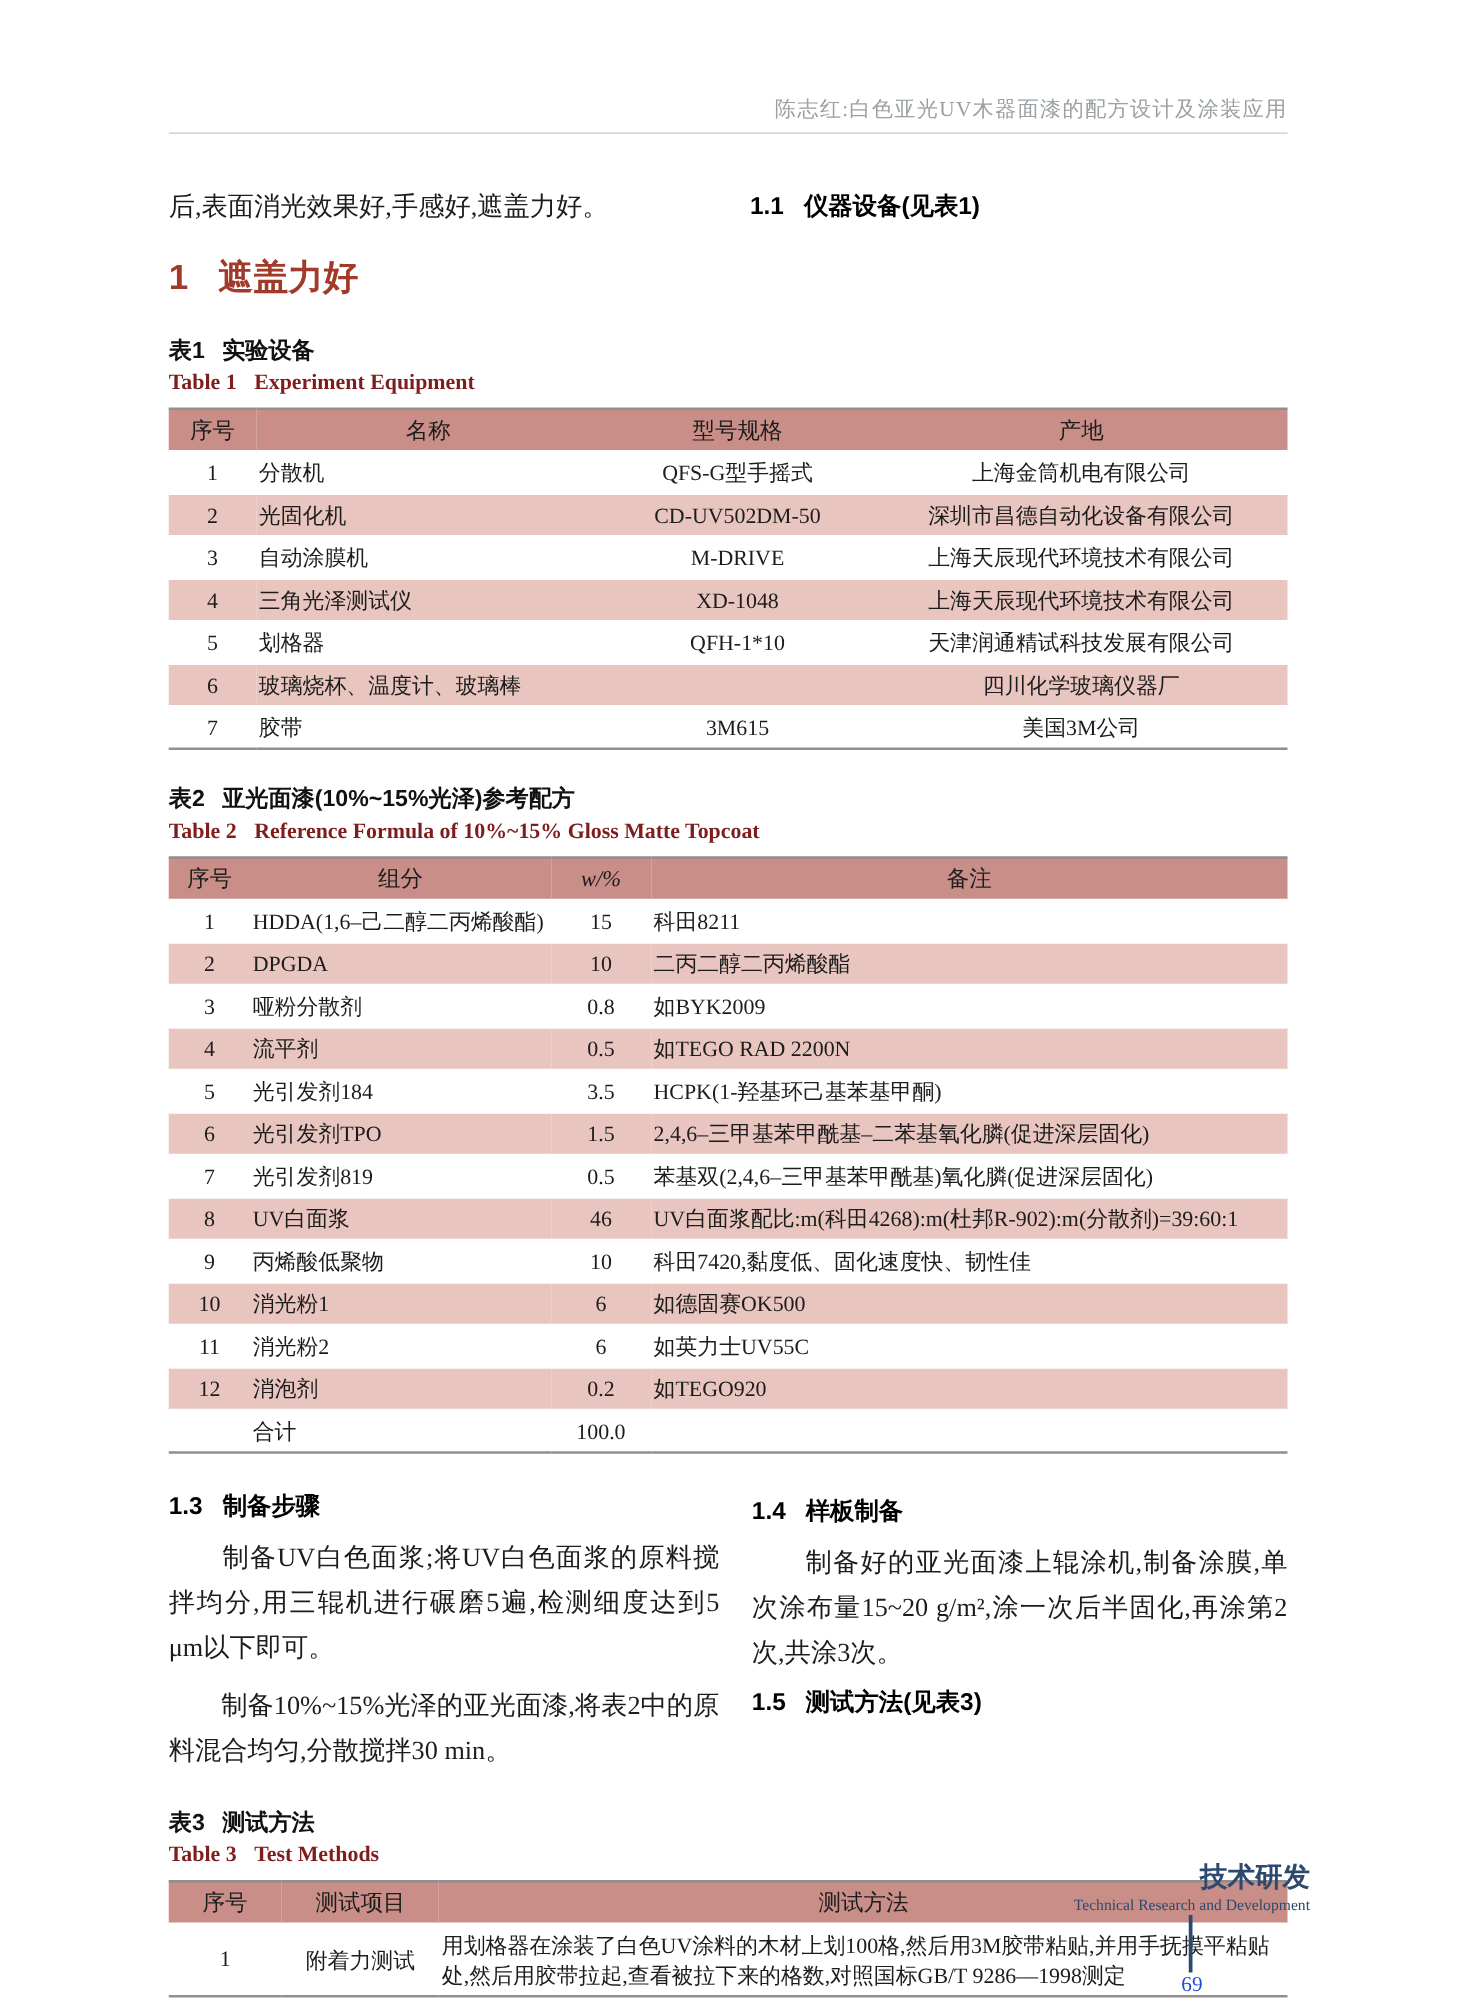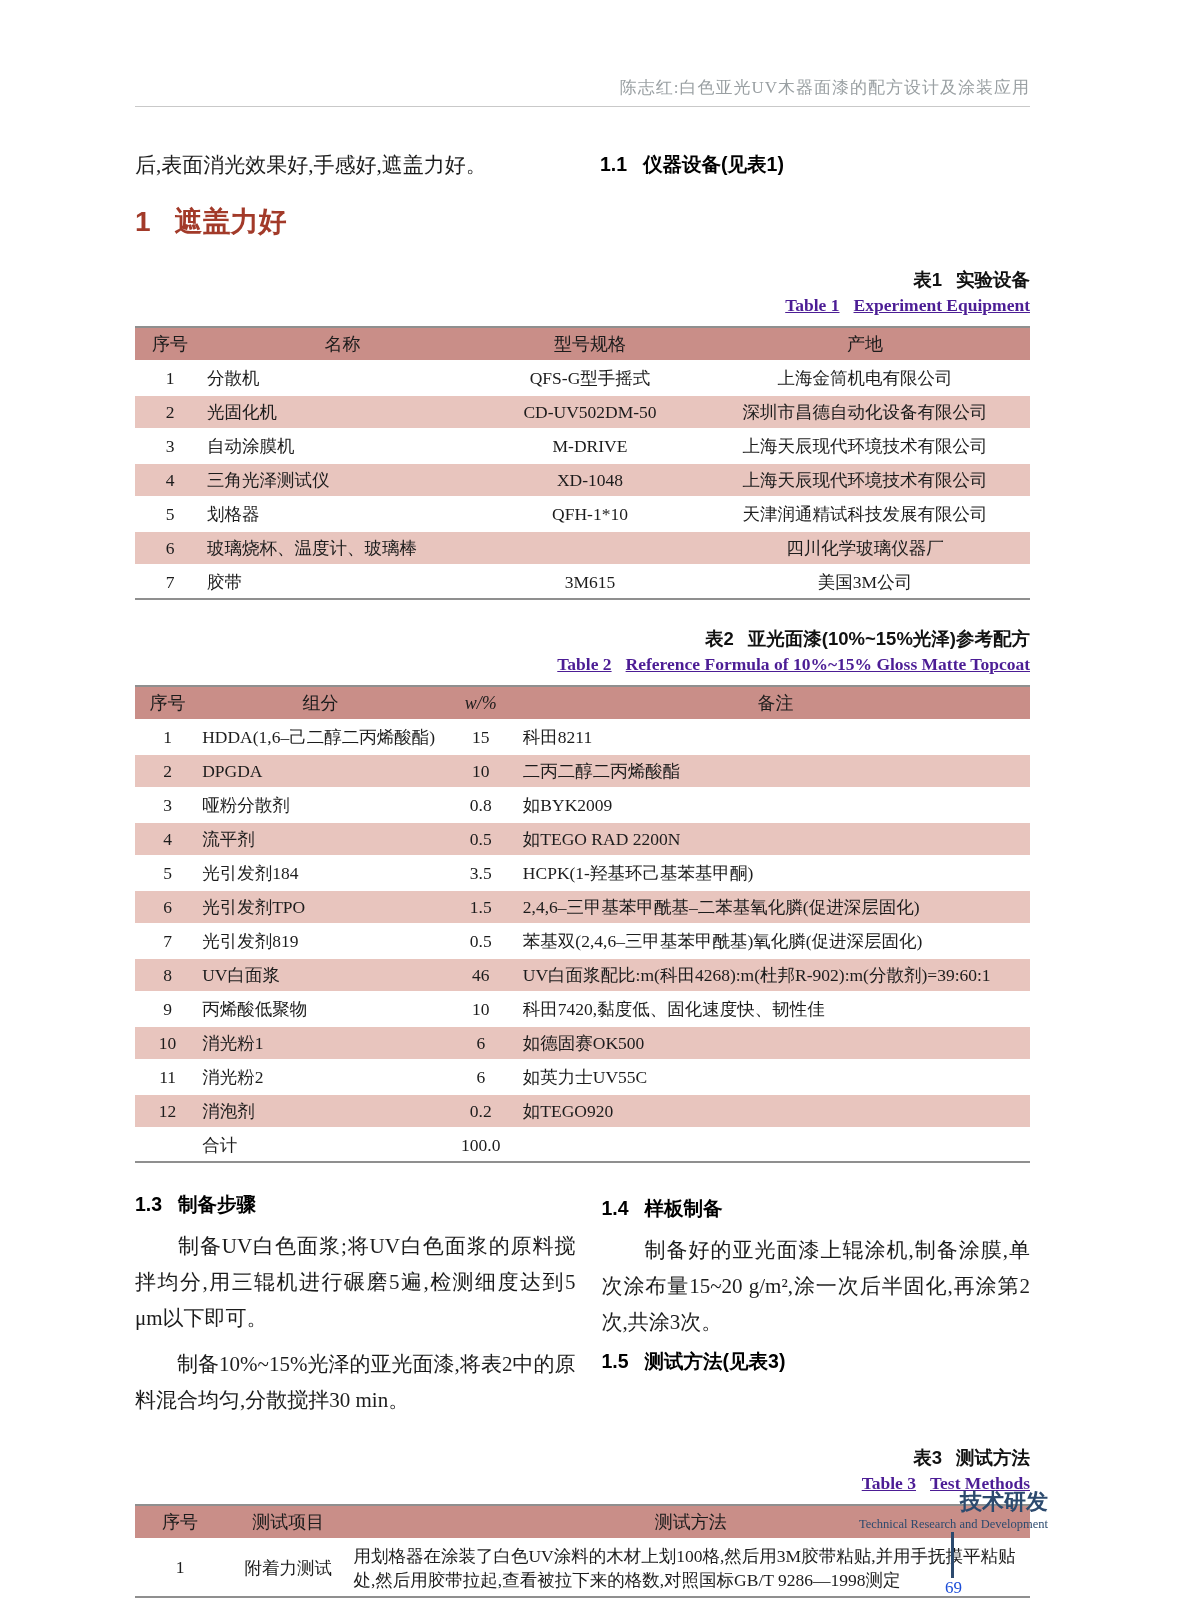--- a/index.html
+++ b/index.html
@@ -21,25 +21,25 @@
 
   .h-sub { font-family:"Liberation Sans","DejaVu Sans",sans-serif; font-weight:bold;
     color:#000000; font-size:19.5px; }
   .h-sub .no { margin-right:16px; }
 
   .h1 { margin-top:24px; font-family:"Liberation Sans","DejaVu Sans",sans-serif;
     font-weight:bold; color:#a23a29; font-size:28px; }
   .h1 .no { margin-right:24px; }
 
   
-  .cap { text-align:right; }
+  .cap { text-align:left; }
   .cap-cn { font-family:"Liberation Sans","DejaVu Sans",sans-serif; font-weight:bold;
     font-size:18.5px; color:#111; }
   .cap-cn .gap, .cap-en .gap { display:inline-block; width:14px; }
-  .cap-en { font-weight:bold; font-size:17.5px; color:#4c1d95; margin-top:3px;text-decoration:underline; }
+  .cap-en { font-weight:bold; font-size:17.5px; color:#7f1d1d; margin-top:3px; }
 
   
   table.t { width:100%; border-collapse:collapse; border-top:2.5px solid #8f8f8f;
     border-bottom:2.5px solid #8f8f8f; font-size:17.5px; }
   table.t tr { border-bottom:2px solid #ffffff; }
   table.t tr:last-child { border-bottom:none; }
   table.t th { background:#c98e88; font-weight:normal; font-size:18px; padding:4px 2px; }
   table.t td { padding:4px 2px; vertical-align:middle; }
   table.t tr.alt td { background:#e8c5be; }
   .tc { text-align:center; }

